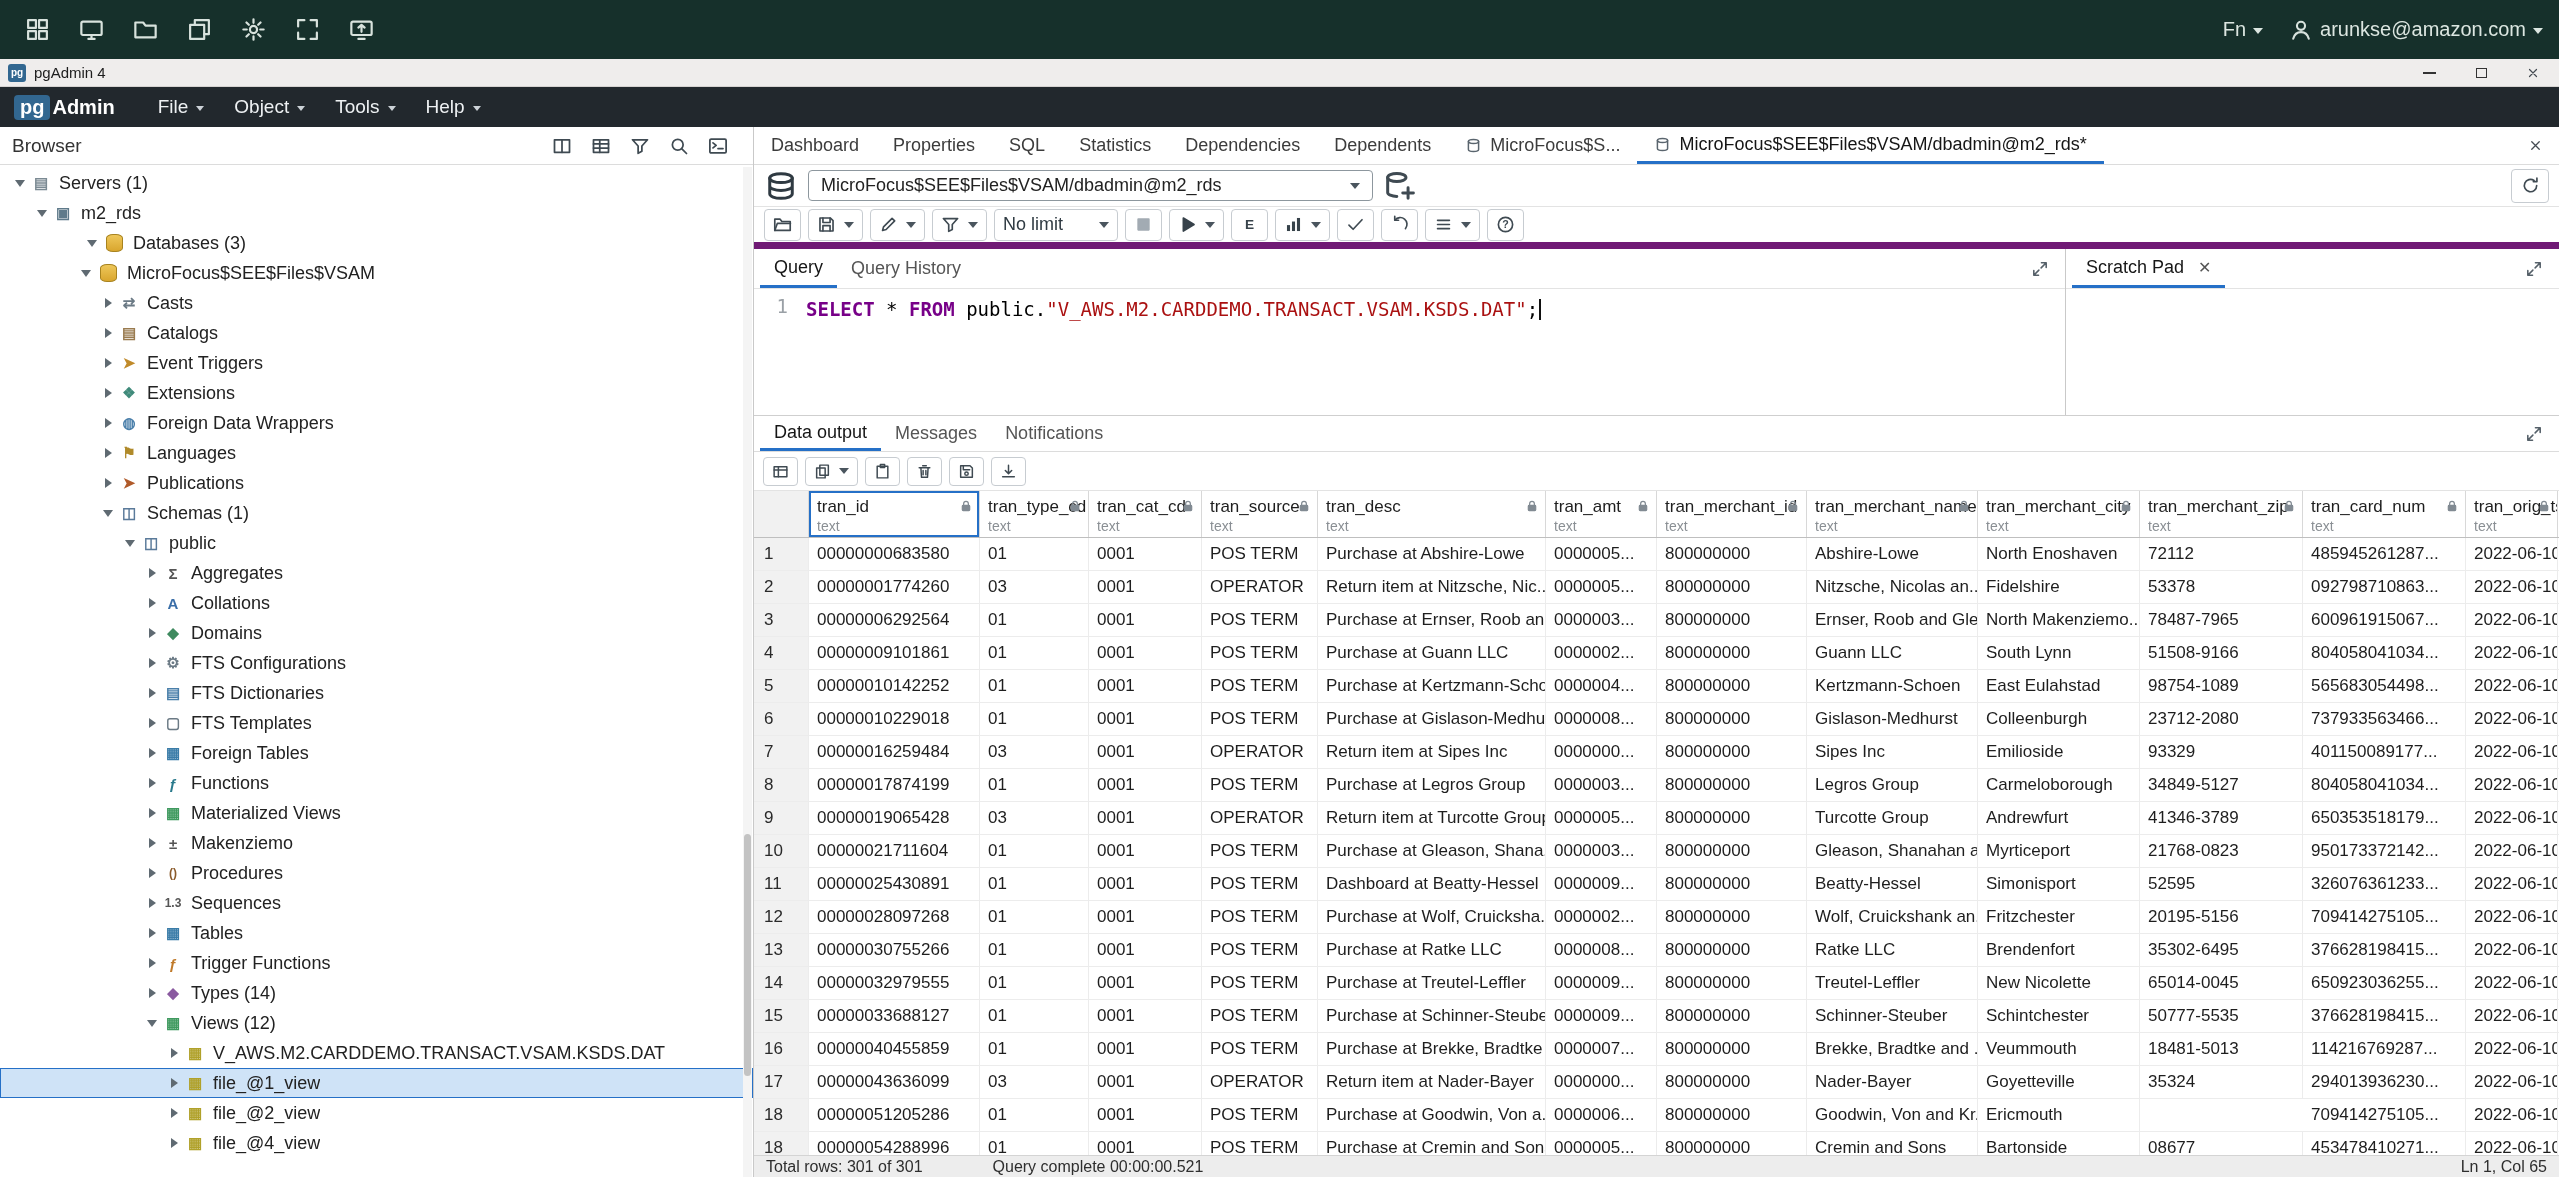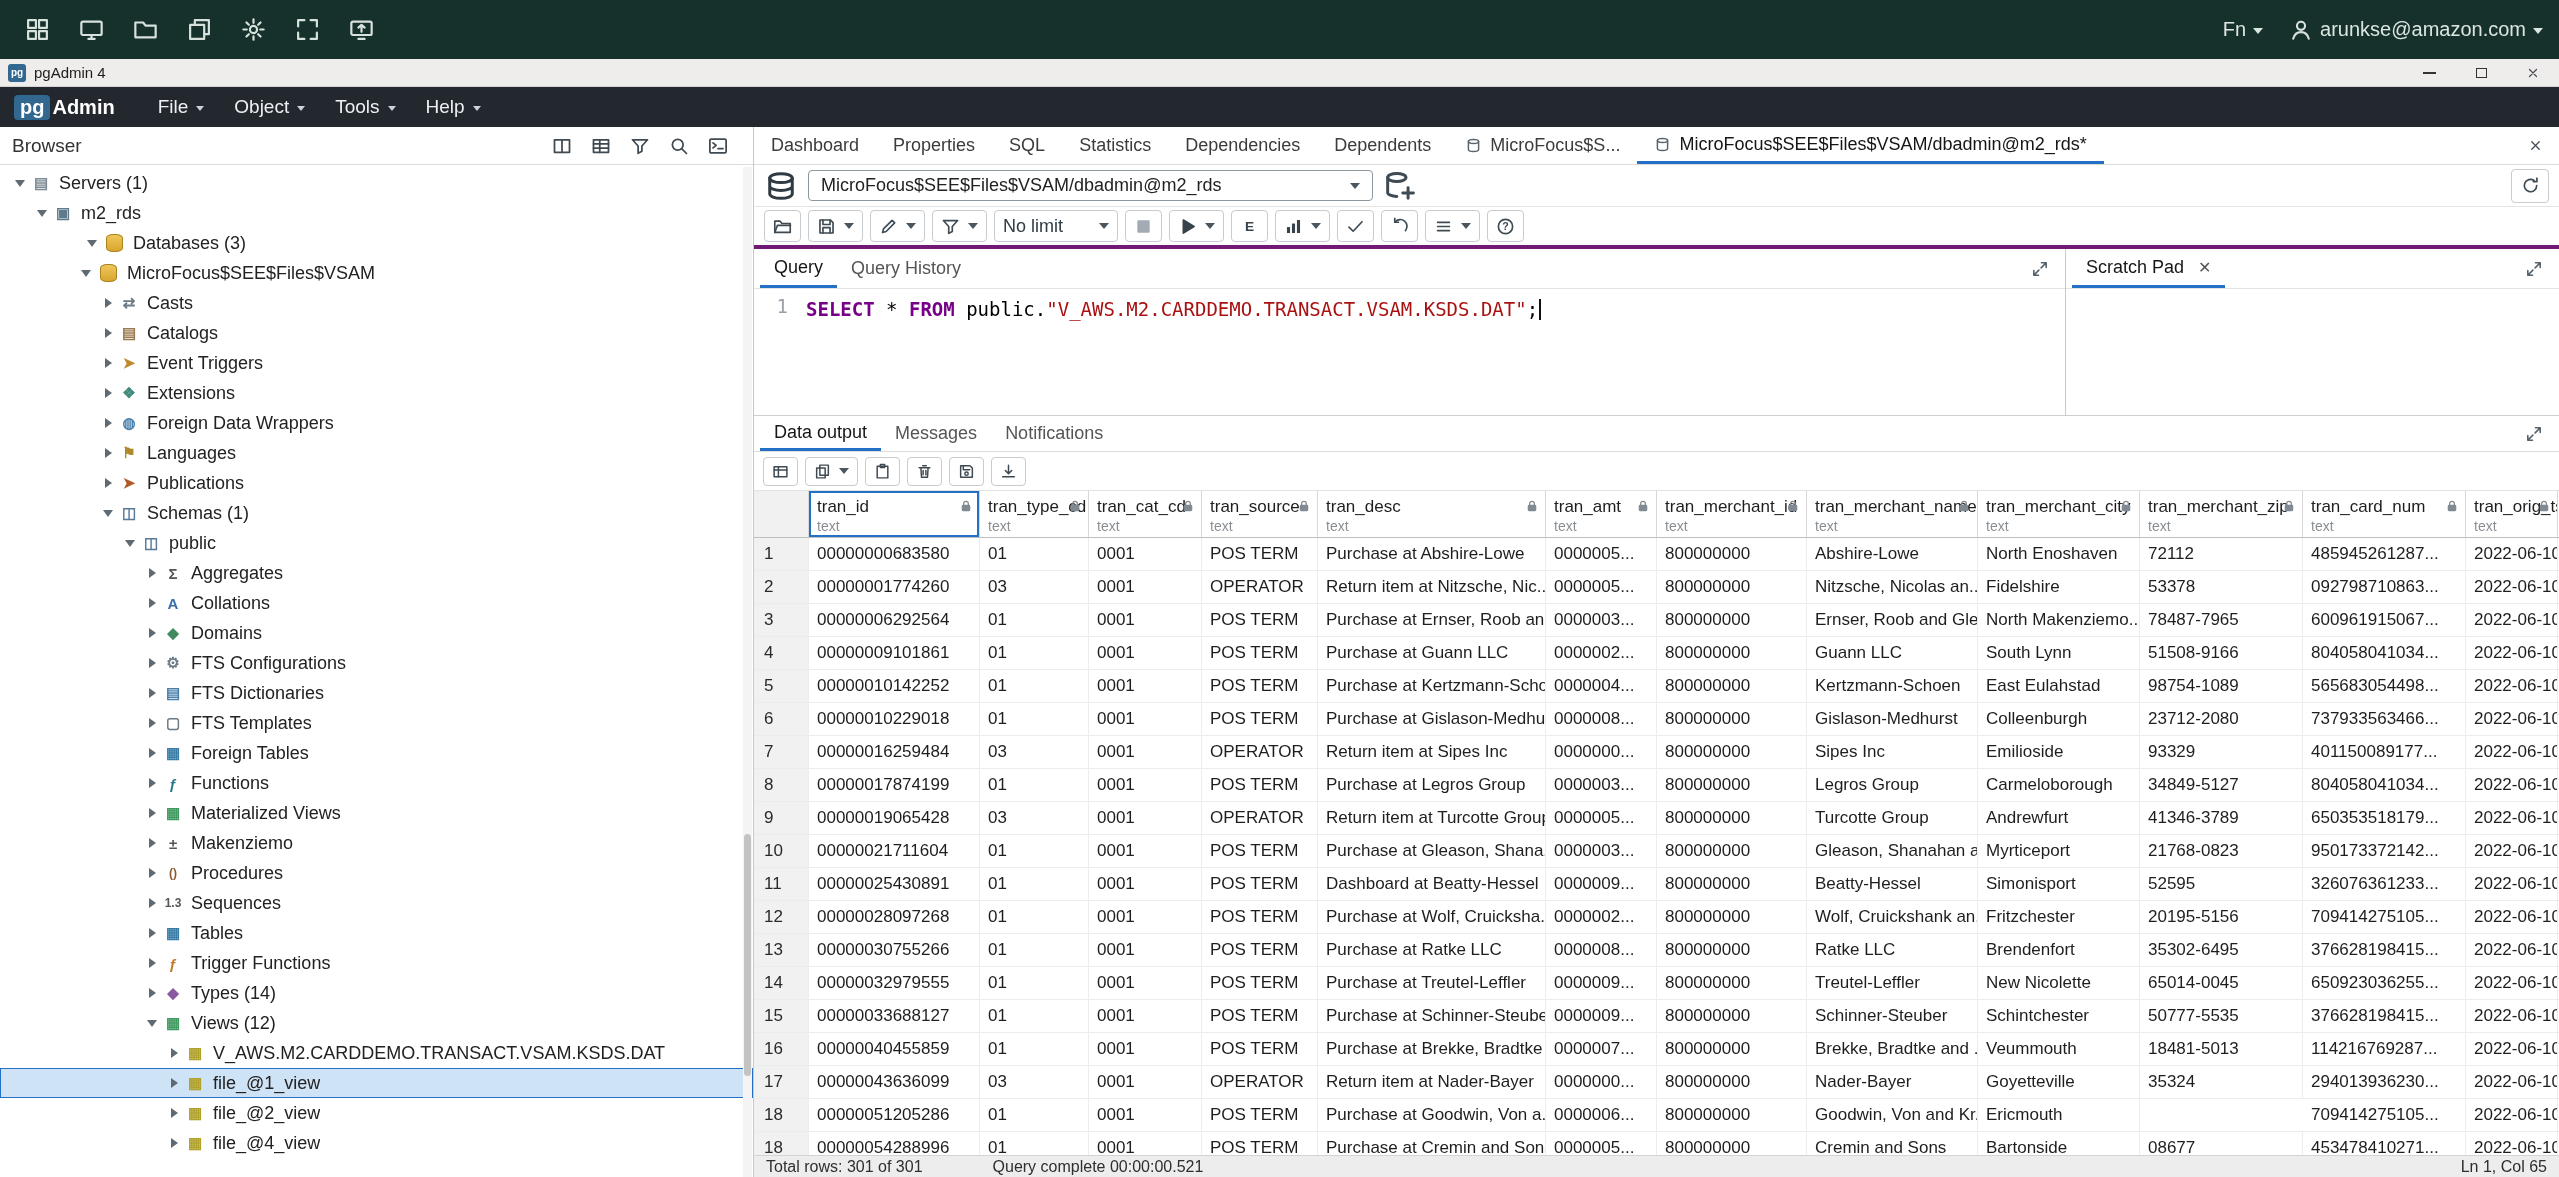--- a/index.html
+++ b/index.html
@@ -70,21 +70,21 @@
   .conn-db-btn svg{width:24px;height:24px;}
   .conn-select{width:565px;height:31px;border:1px solid #8d979e;border-radius:4px;display:flex;align-items:center;padding:0 12px;font-size:18px;color:#222;box-sizing:border-box;}
   .conn-select .caret{margin-left:auto;}
   .caret{width:0;height:0;border-left:5px solid transparent;border-right:5px solid transparent;border-top:6px solid #4a555e;}
   .conn-new-btn{width:34px;height:34px;display:flex;align-items:center;justify-content:center;}
   .conn-new-btn svg{width:22px;height:22px;}
   .conn-refresh{margin-left:auto;width:38px;height:34px;border:1px solid #c7ccd1;border-radius:4px;display:flex;align-items:center;justify-content:center;box-sizing:border-box;}
   .conn-refresh .isvg{width:19px;height:19px;}
 
   
-  .qt-toolbar{height:42px;min-height:42px;display:flex;align-items:center;padding:0 10px;gap:7px;border-bottom:4px solid #701a75;box-sizing:border-box;}
+  .qt-toolbar{height:42px;min-height:42px;display:flex;align-items:center;padding:0 10px;gap:7px;border-bottom:7px solid #701a75;box-sizing:border-box;}
   .btn{height:32px;min-width:36px;border:1px solid #c7ccd1;border-radius:4px;background:#fff;display:inline-flex;align-items:center;justify-content:center;padding:0 8px;gap:8px;font-size:18px;color:#2f3a42;box-sizing:border-box;}
   .btn .isvg{width:19px;height:19px;}
   .btn.limit{width:124px;justify-content:space-between;}
 
   
   .split{display:flex;height:167px;min-height:167px;border-bottom:1px solid #cfcfcf;box-sizing:border-box;}
   .editor-pane{width:1312px;min-width:1312px;display:flex;flex-direction:column;border-right:1px solid #c9c9c9;box-sizing:border-box;}
   .pane-tabs{height:40px;min-height:40px;display:flex;align-items:center;font-size:18px;color:#555;border-bottom:1px solid #e3e3e3;box-sizing:border-box;padding:0 6px;}
   .ptab{padding:0 14px;height:100%;display:flex;align-items:center;gap:8px;box-sizing:border-box;}
   .ptab.active{color:#161616;border-bottom:3px solid #2570c7;}

